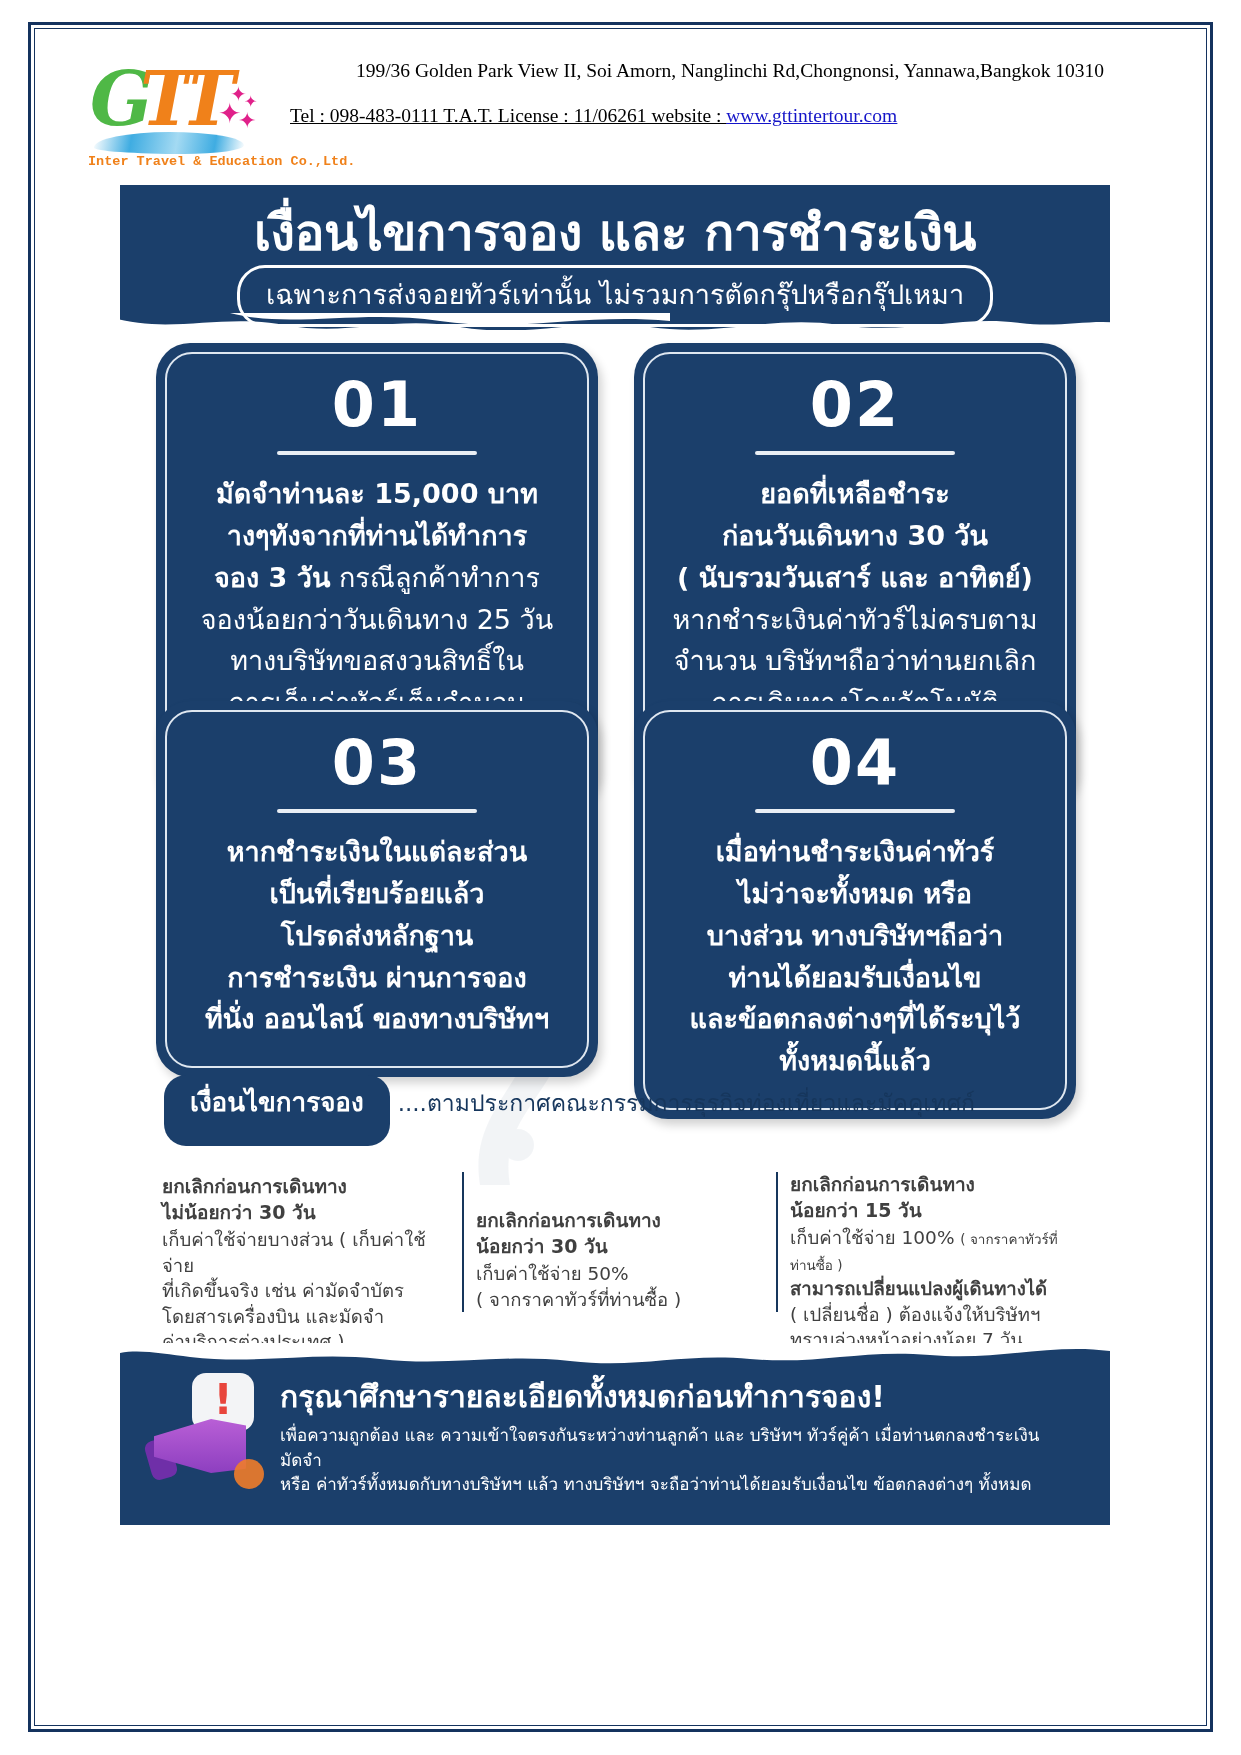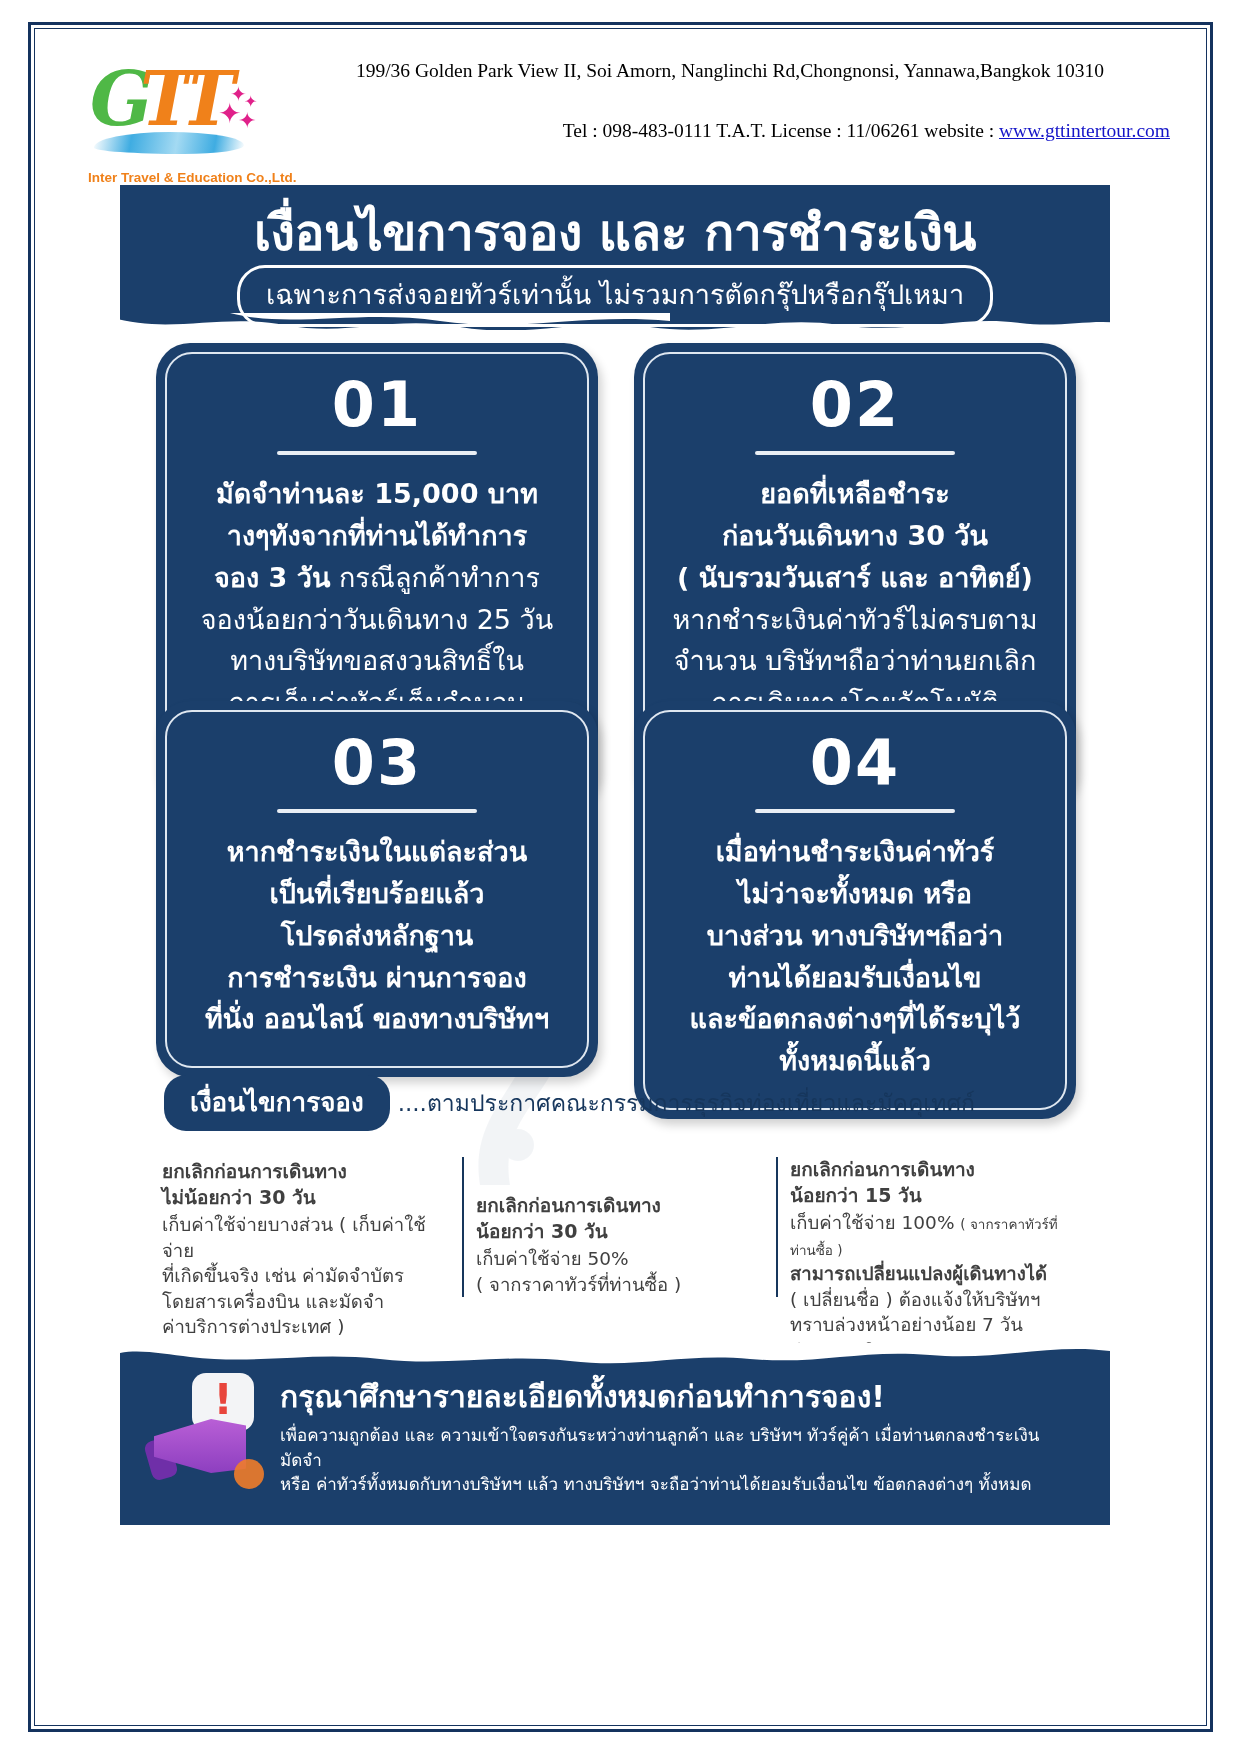--- a/index.html
+++ b/index.html
@@ -65,48 +65,49 @@
   .logo-swoosh {
     position: absolute;
     left: 6px; top: 74px;
     width: 150px; height: 22px;
     background: linear-gradient(100deg, #ffffff 0%, #35a8e0 25%, #9fd8f2 55%, #35a8e0 80%, #ffffff 100%);
     border-radius: 50% 50% 40% 60% / 70% 60% 40% 30%;
     opacity: .95;
   }
   .logo-tagline {
     position: absolute;
-    left: 0px; top: 112px;
+    left: 0px; top: 96px;
     width: 190px;
     text-align: center;
-    font-family: Liberation Sans, sans-serif;
+    font-family: Liberation Mono, monospace;
     font-weight: 700;
     font-size: 13.5px;
     color: #f0811a;
     white-space: nowrap;
   }
   .lh-text {
     position: absolute;
     left: 230px; top: 8px;
     width: 880px;
   }
   .lh-line1 {
     font-family: "Liberation Serif", "DejaVu Serif", serif;
     font-size: 19.5px;
     color: #000000;
     white-space: nowrap;
     text-align: center;
   }
   .lh-line2 {
-    margin-top: 38px;
+    margin-top: 23px;
     font-family: "Liberation Serif", "DejaVu Serif", serif;
     font-size: 19.5px;
     color: #000000;
     white-space: nowrap;
-    text-align: right;
+    text-align: left;
+    text-decoration: underline;
   }
   .lh-link {
     color: #1414c8;
     text-decoration: underline;
   }
 
   
   .info {
     position: absolute;
     left: 110px; top: 185px;
@@ -219,21 +220,21 @@
     display: flex;
     align-items: baseline;
     gap: 8px;
     padding-left: 14px;
   }
   .cond-pill {
     display: inline-block;
     background: #1b3f6b;
     color: #ffffff;
     border-radius: 22px;
-    padding: 6px 26px 9px;
+    padding: 6px 26px 24px;
     font-family: "DejaVu Sans", sans-serif;
     font-weight: 700;
     font-size: 26px;
     white-space: nowrap;
   }
   .cond-note {
     font-family: "DejaVu Sans", sans-serif;
     font-size: 23px;
     color: #16365c;
     white-space: nowrap;

